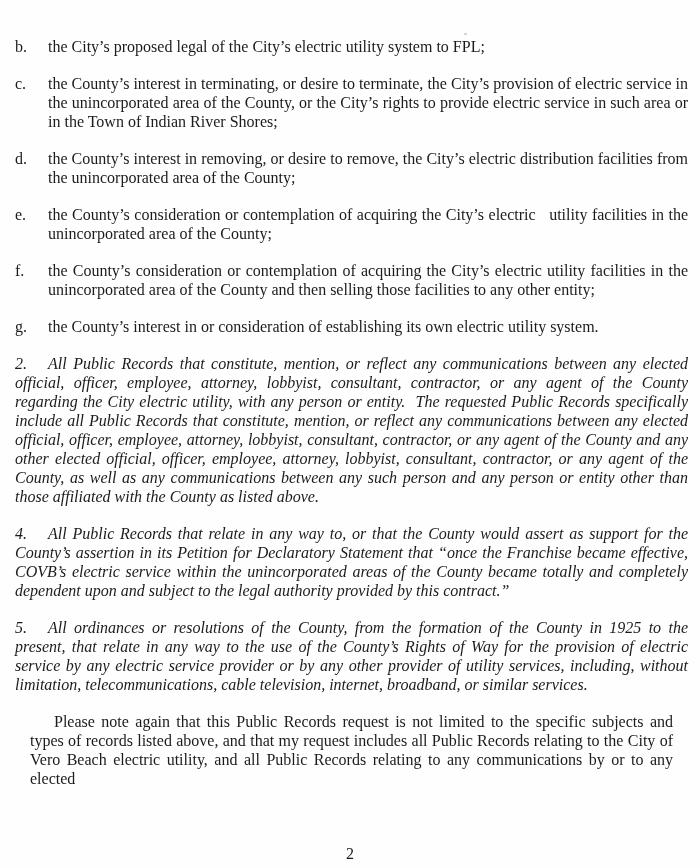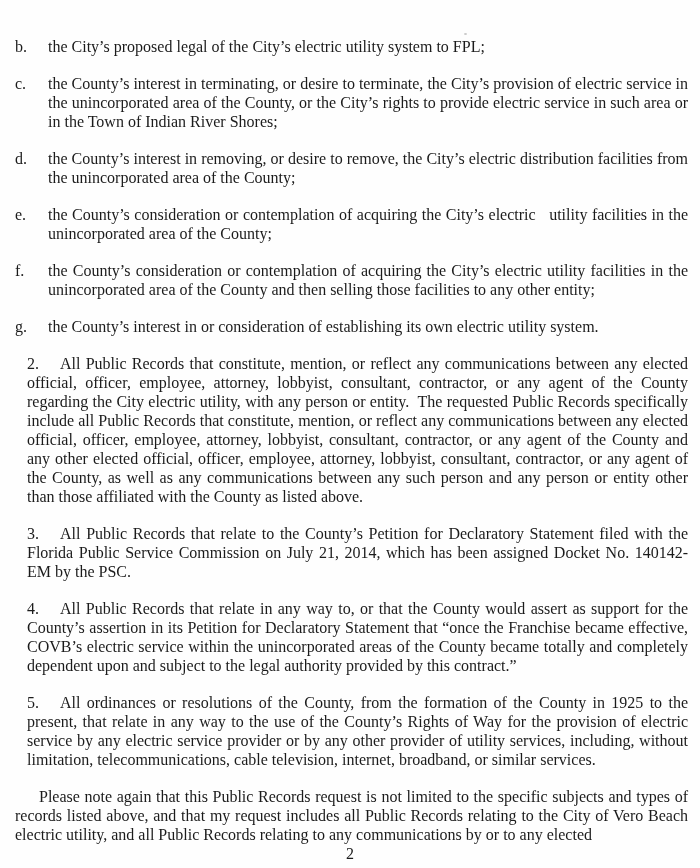--- a/index.html
+++ b/index.html
@@ -27,29 +27,30 @@
   }
   .item-marker {
     flex: 0 0 33px;
     text-align: left;
   }
   .item-text {
     flex: 1;
     text-align: justify;
   }
   .numbered-para {
-    margin: 0 0 18px 12px;
+    margin: 0 0 18px 0;
     text-align: justify;
+    font-style: italic;
   }
   .para-num {
     display: inline-block;
     width: 33px;
   }
   .closing-para {
-    margin: 0;
+    margin: 15px;
     text-indent: 24px;
     text-align: justify;
   }
   .page-number {
     position: absolute;
     left: 0;
     right: 0;
     bottom: 5px;
     text-align: center;
     text-indent: 0;
@@ -98,23 +99,20 @@
 
   <div class="lettered-item">
     <span class="item-marker">g.</span>
     <span class="item-text">the County’s interest in or consideration of establishing its own electric utility system.</span>
   </div>
 
   <p class="numbered-para">
     <span class="para-num">2.</span><span>All Public Records that constitute, mention, or reflect any communications between any elected official, officer, employee, attorney, lobbyist, consultant, contractor, or any agent of the County regarding the City electric utility, with any person or entity.&nbsp; The requested Public Records specifically include all Public Records that constitute, mention, or reflect any communications between any elected official, officer, employee, attorney, lobbyist, consultant, contractor, or any agent of the County and any other elected official, officer, employee, attorney, lobbyist, consultant, contractor, or any agent of the County, as well as any communications between any such person and any person or entity other than those affiliated with the County as listed above.</span>
   </p>
 
-  <p class="numbered-para">
-    <span class="para-num">3.</span><span>All Public Records that relate to the County’s Petition for Declaratory Statement filed with the Florida Public Service Commission on July 21, 2014, which has been assigned Docket No. 140142-EM by the PSC.</span>
-  </p>
 
   <p class="numbered-para">
     <span class="para-num">4.</span><span>All Public Records that relate in any way to, or that the County would assert as support for the County’s assertion in its Petition for Declaratory Statement that “once the Franchise became effective, COVB’s electric service within the unincorporated areas of the County became totally and completely dependent upon and subject to the legal authority provided by this contract.”</span>
   </p>
 
   <p class="numbered-para">
     <span class="para-num">5.</span><span>All ordinances or resolutions of the County, from the formation of the County in 1925 to the present, that relate in any way to the use of the County’s Rights of Way for the provision of electric service by any electric service provider or by any other provider of utility services, including, without limitation, telecommunications, cable television, internet, broadband, or similar services.</span>
   </p>
 
   <p class="closing-para">Please note again that this Public Records request is not limited to the specific subjects and types of records listed above, and that my request includes all Public Records relating to the City of Vero Beach electric utility, and all Public Records relating to any communications by or to any elected</p>

